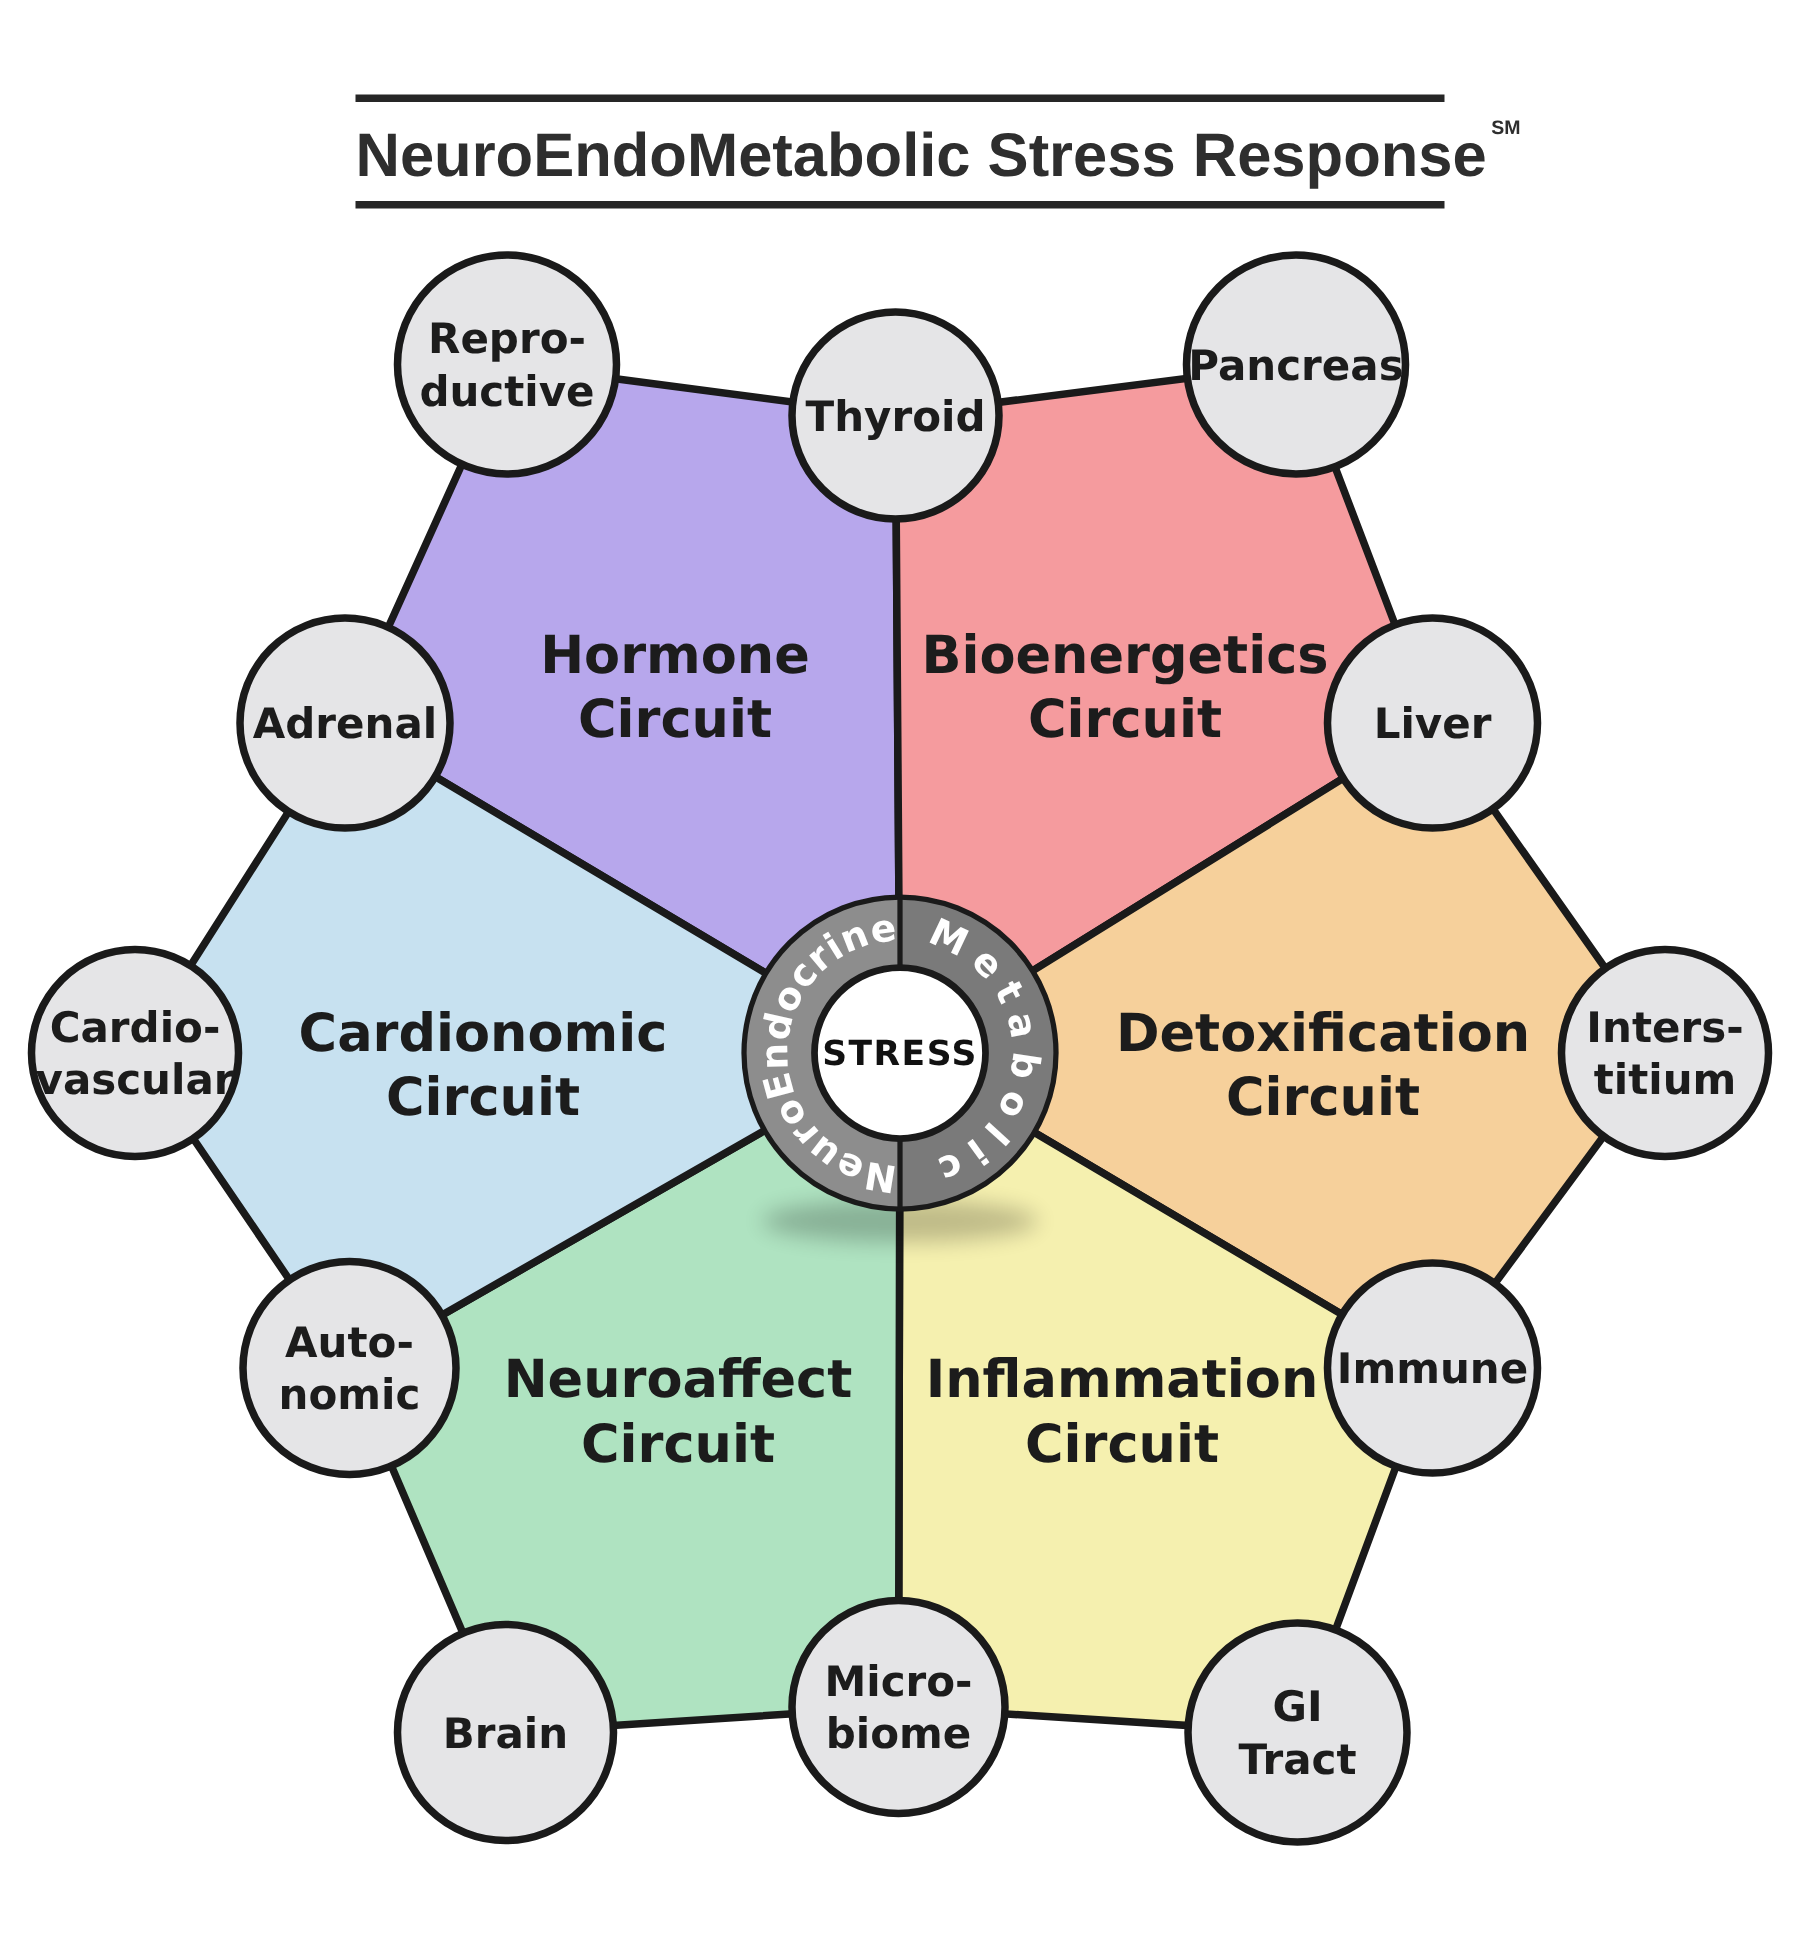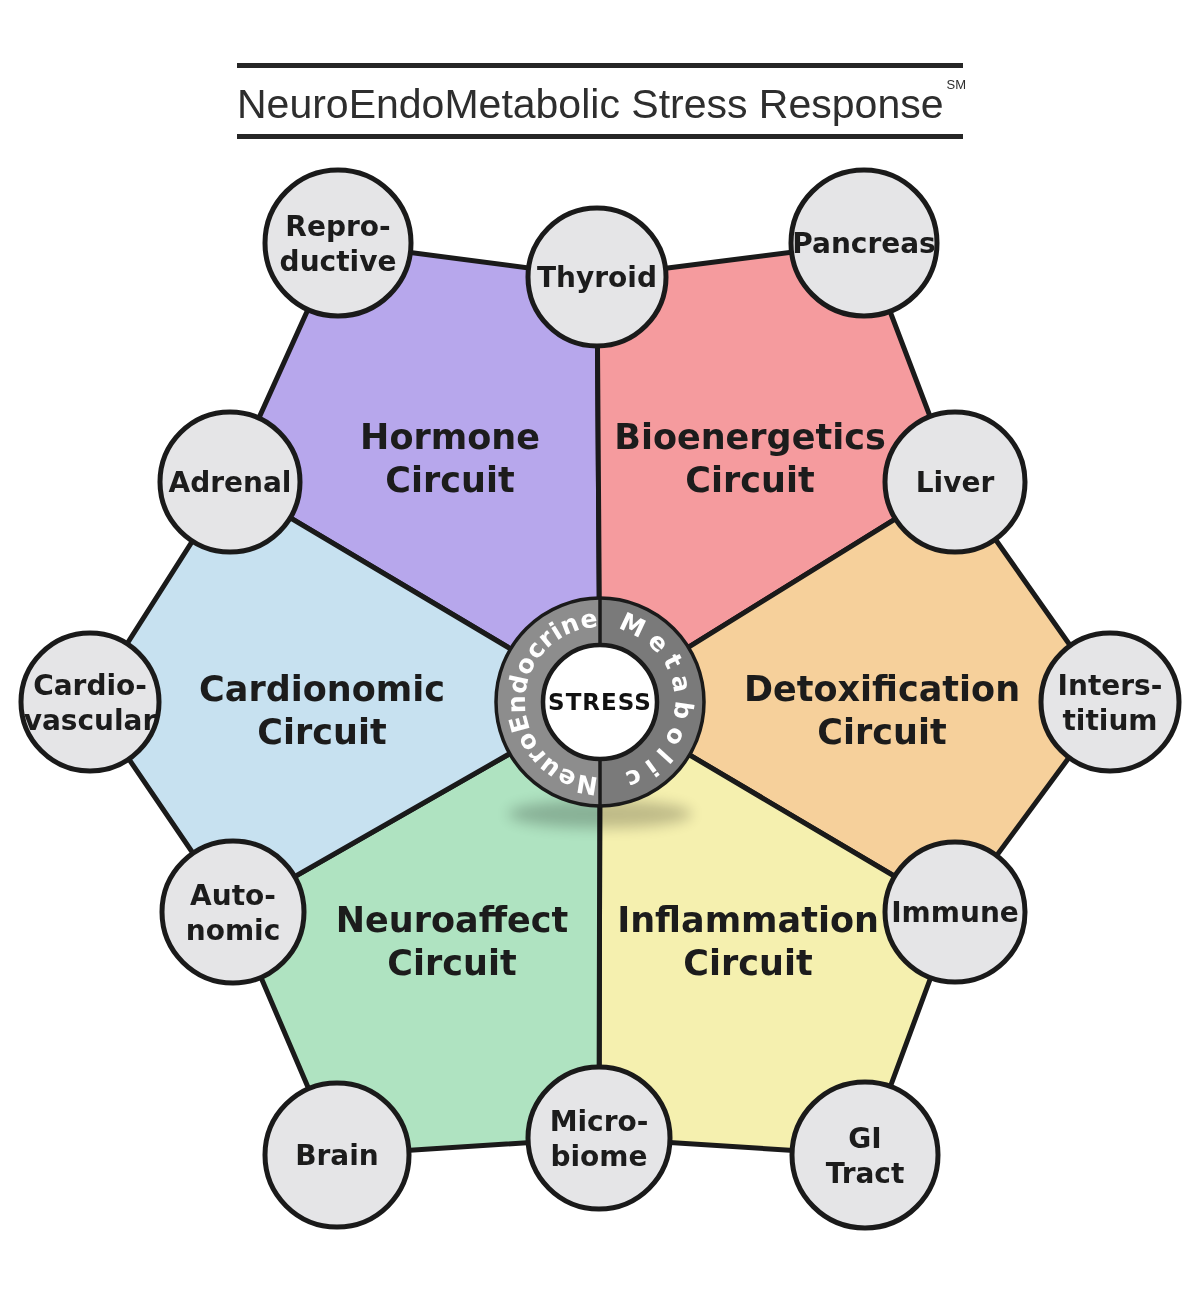--- a/index.html
+++ b/index.html
@@ -3,21 +3,21 @@
 <meta charset="utf-8">
 <style>
   html,body{margin:0;padding:0;background:#ffffff;}
   #stage{position:relative;width:1199px;height:1299px;background:#ffffff;overflow:hidden;
          font-family:"Liberation Sans",sans-serif;}
   .title-block{
     position:absolute;left:237px;top:63px;width:726px;
     border-top:5px solid #262626;border-bottom:5px solid #262626;
     text-align:left;padding:9px 0 8px 0;
     font-family:"Liberation Sans","DejaVu Sans",sans-serif;
-    font-size:41px;font-weight:400;color:#2e2e2e;line-height:44px;
+    font-size:41px;font-weight:700;color:#2e2e2e;line-height:44px;
     white-space:nowrap;
   }
   .title-block sup{font-size:13px;color:#2e2e2e;position:relative;top:-14px;left:3px;}
   #diagram{position:absolute;left:0;top:0;}
   #diagram text{font-family:"DejaVu Sans","Liberation Sans",sans-serif;}
 </style>
 </head>
 <body>
 
 <div id="stage">

